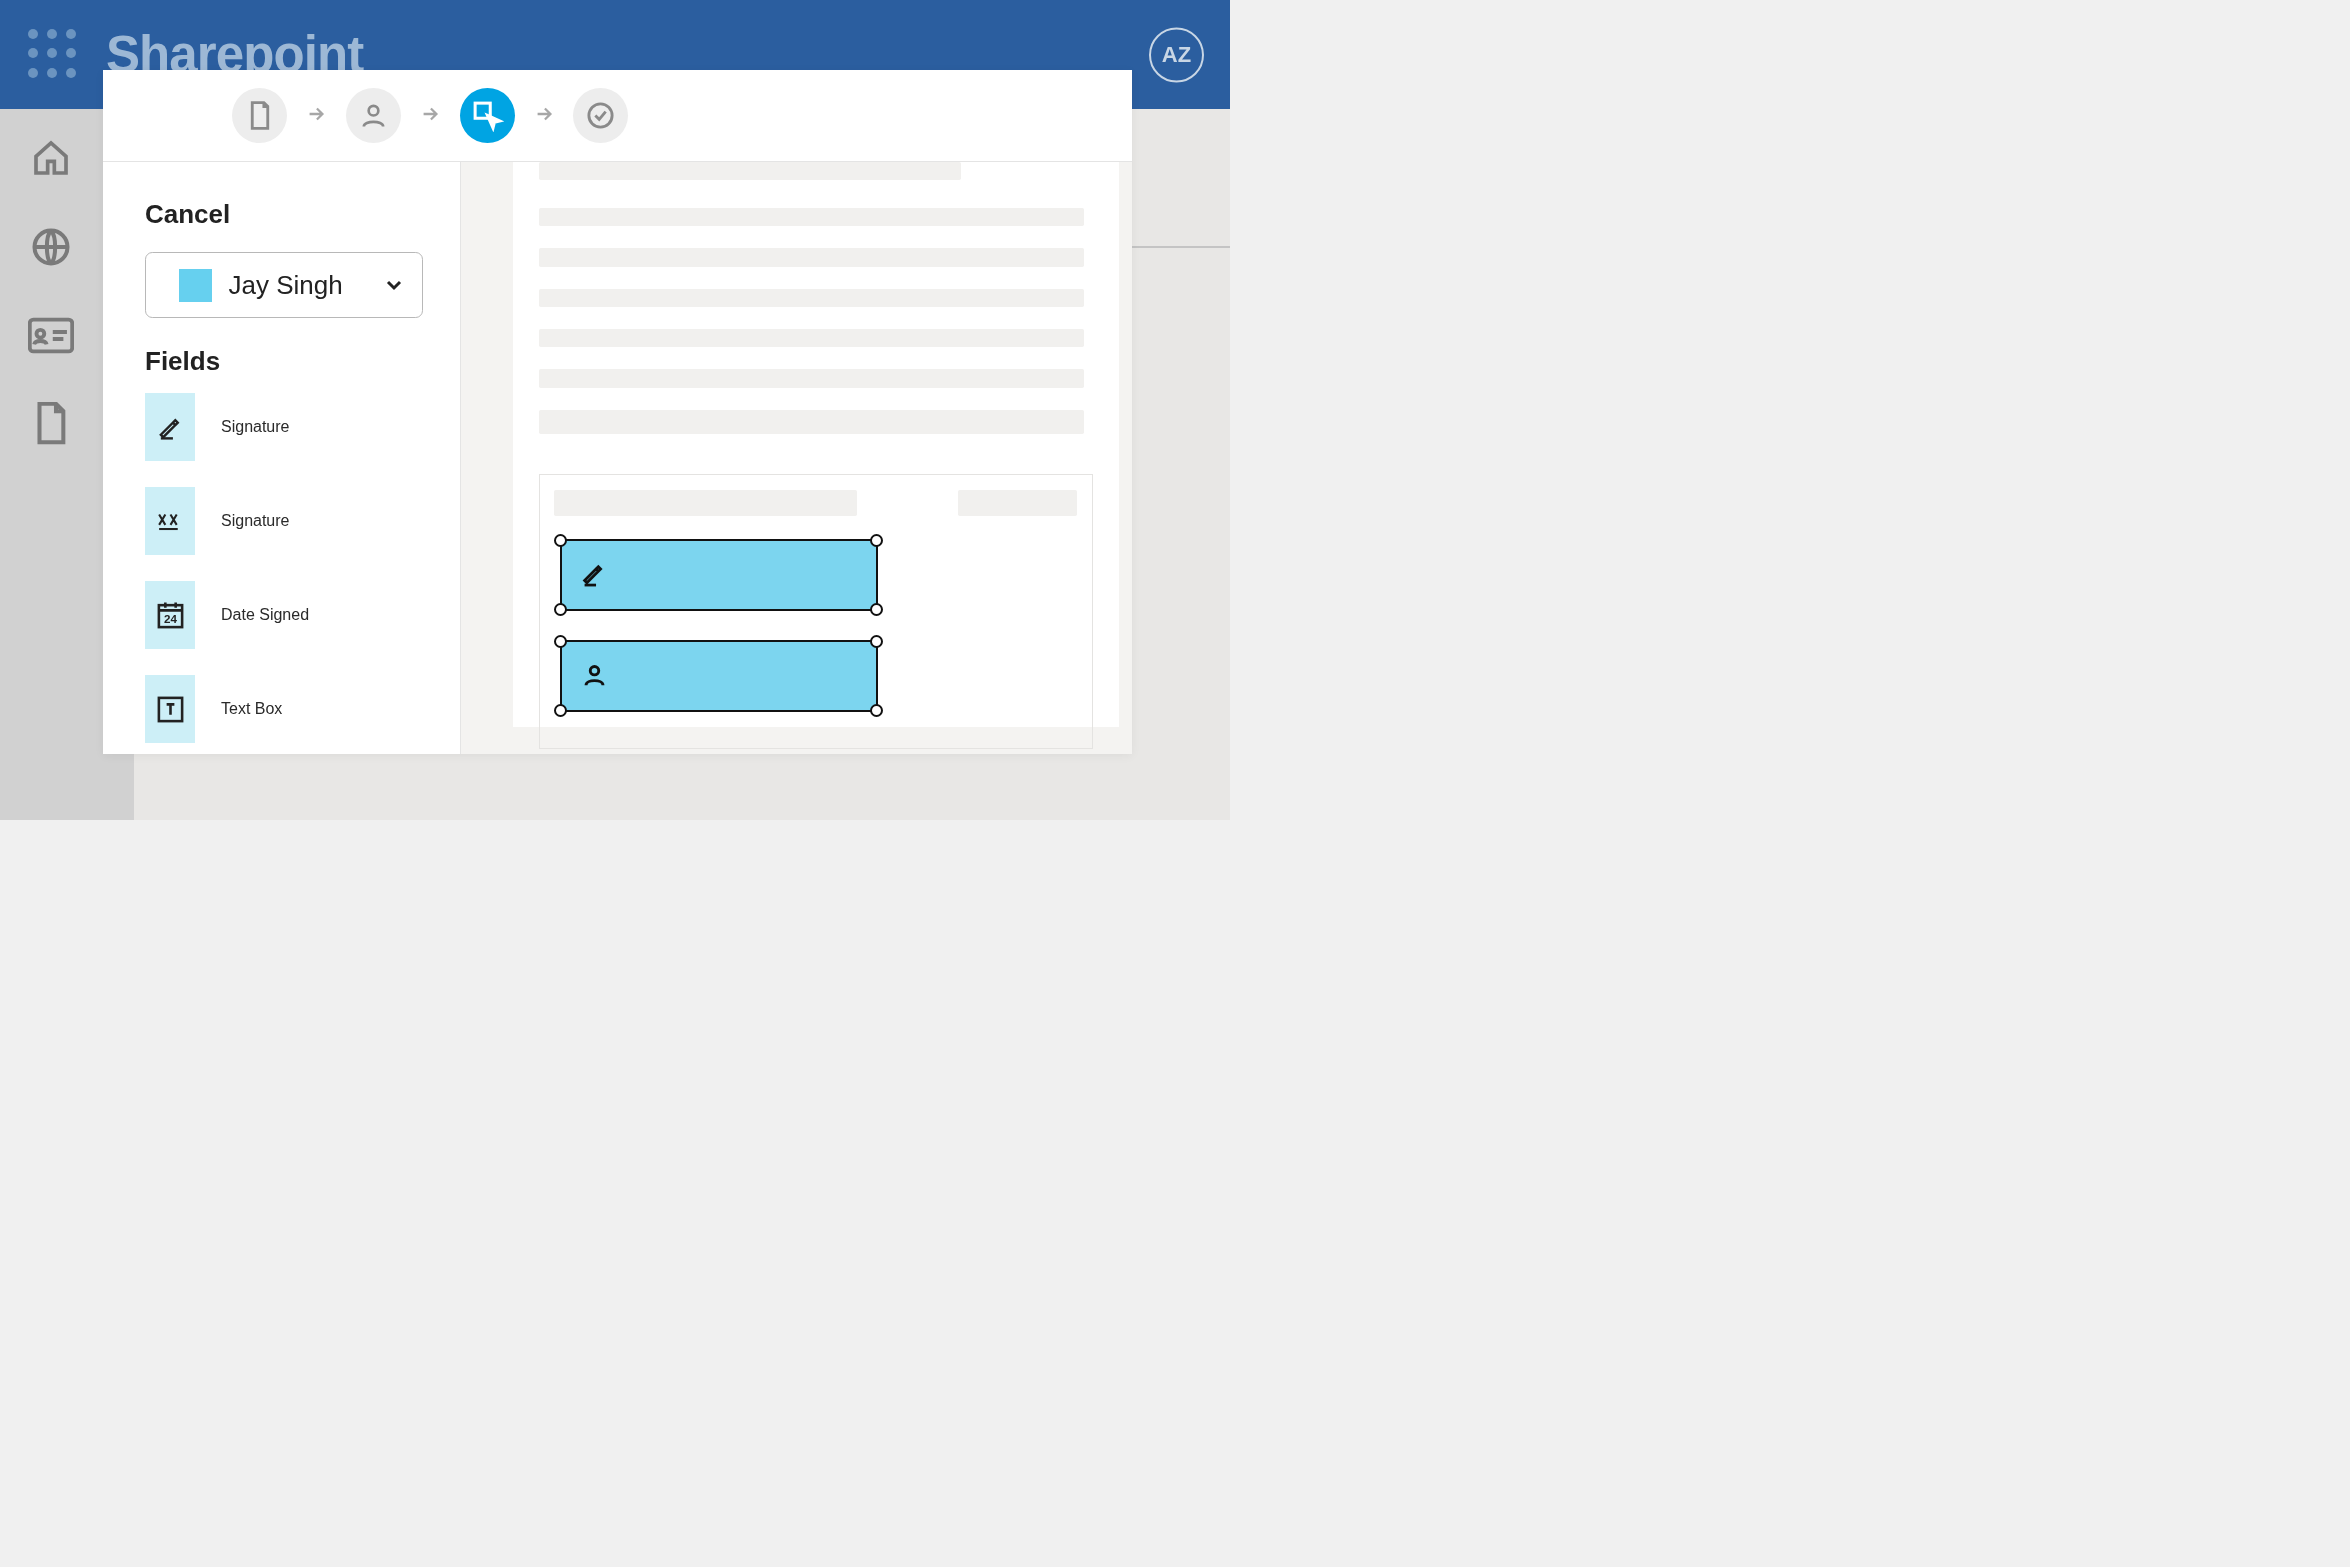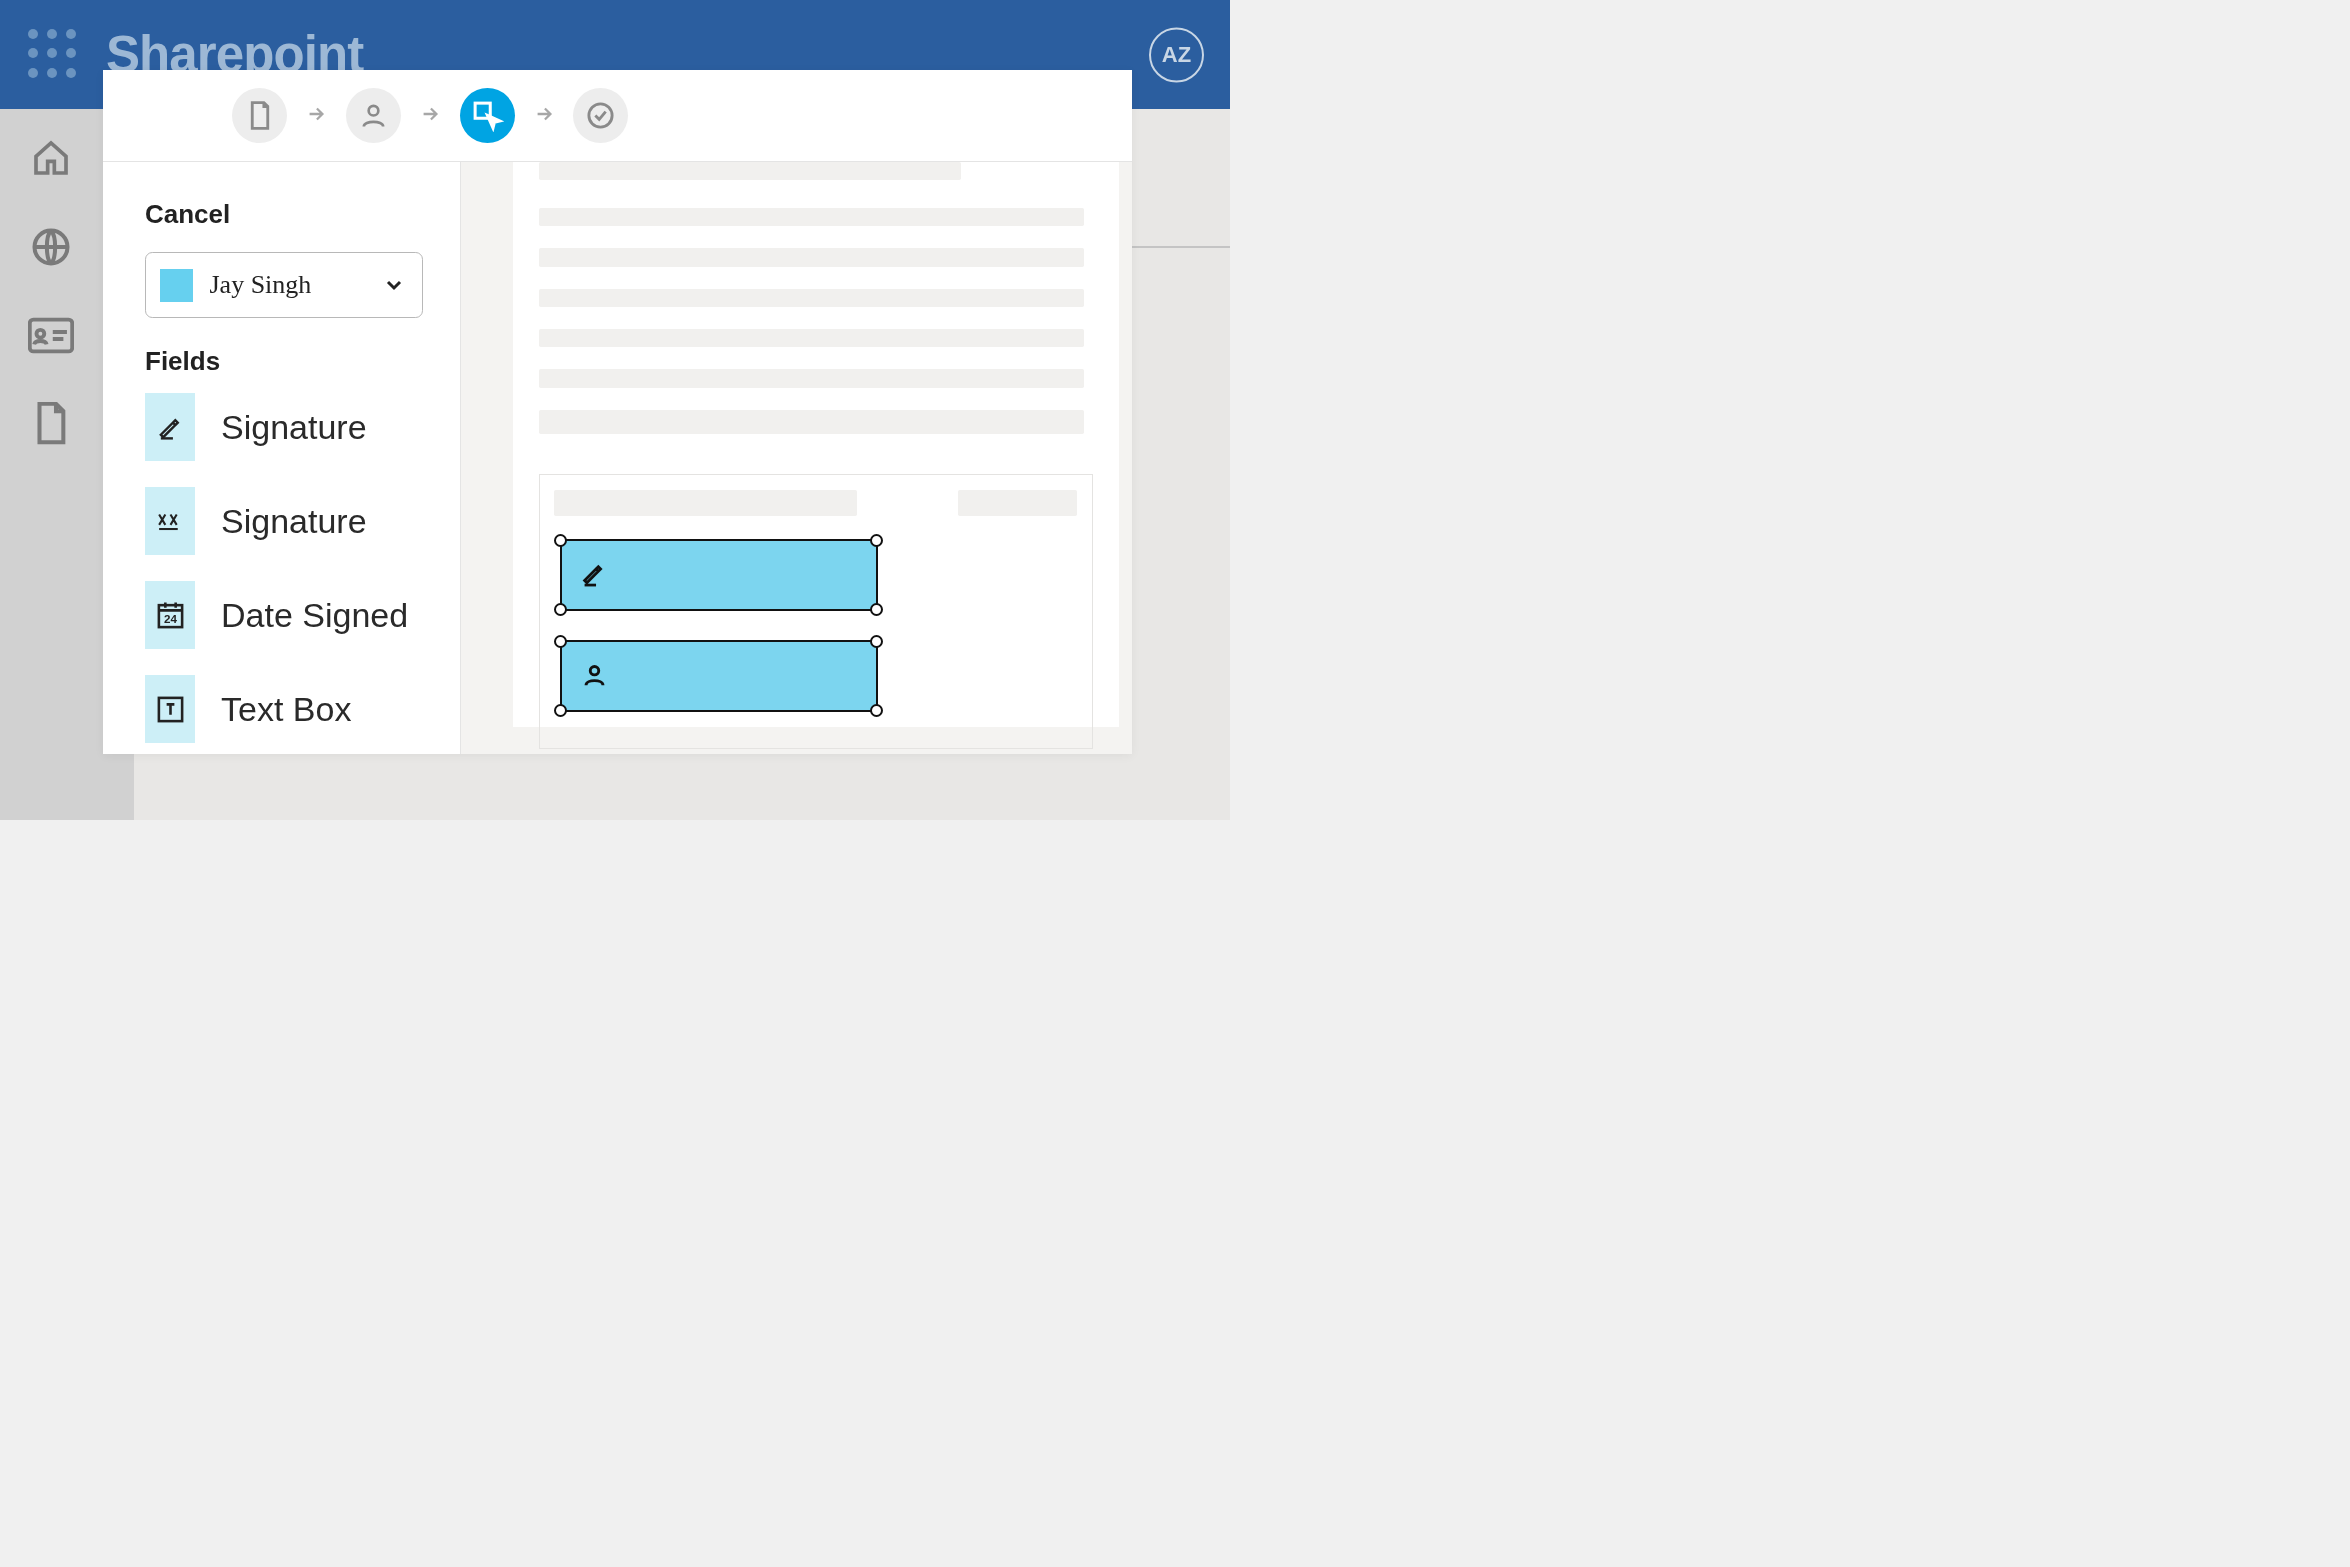--- a/index.html
+++ b/index.html
@@ -179,25 +179,24 @@
     margin-bottom: 22px;
   }
   .panel-heading.fields-h { margin-top: 27.5px; margin-bottom: 16.5px; }
 
   .signer-select {
     border: 1.8px solid #b8b8b8;
     border-radius: 7.3px;
     height: 66px;
     display: flex;
     align-items: center;
-    padding: 0 14px;
+    padding: 0 33px;
     gap: 16.5px;
     cursor: pointer;
     position: relative;
-    font-family: Liberation Serif, serif;
   }
   .signer-swatch {
     width: 33px;
     height: 33px;
     background: #66d0ef;
   }
   .signer-name {
     font-size: 26px;
     color: #222;
     flex: 1;
@@ -219,21 +218,21 @@
   .field-icon {
     width: 50px;
     height: 68px;
     background: #cdeff7;
     display: flex;
     align-items: center;
     justify-content: center;
   }
   .field-icon svg { stroke: #222; fill: none; stroke-width: 2; }
   .field-label {
-    font-size: 34px;
+    font-size: 16px;
     color: #2a2a2a;
   }
 
   .doc-area {
     flex: 1;
     background: #f4f3f1;
     padding: 0 27.5px 27.5px 27.5px;
     overflow: hidden;
   }
   .doc-page {

